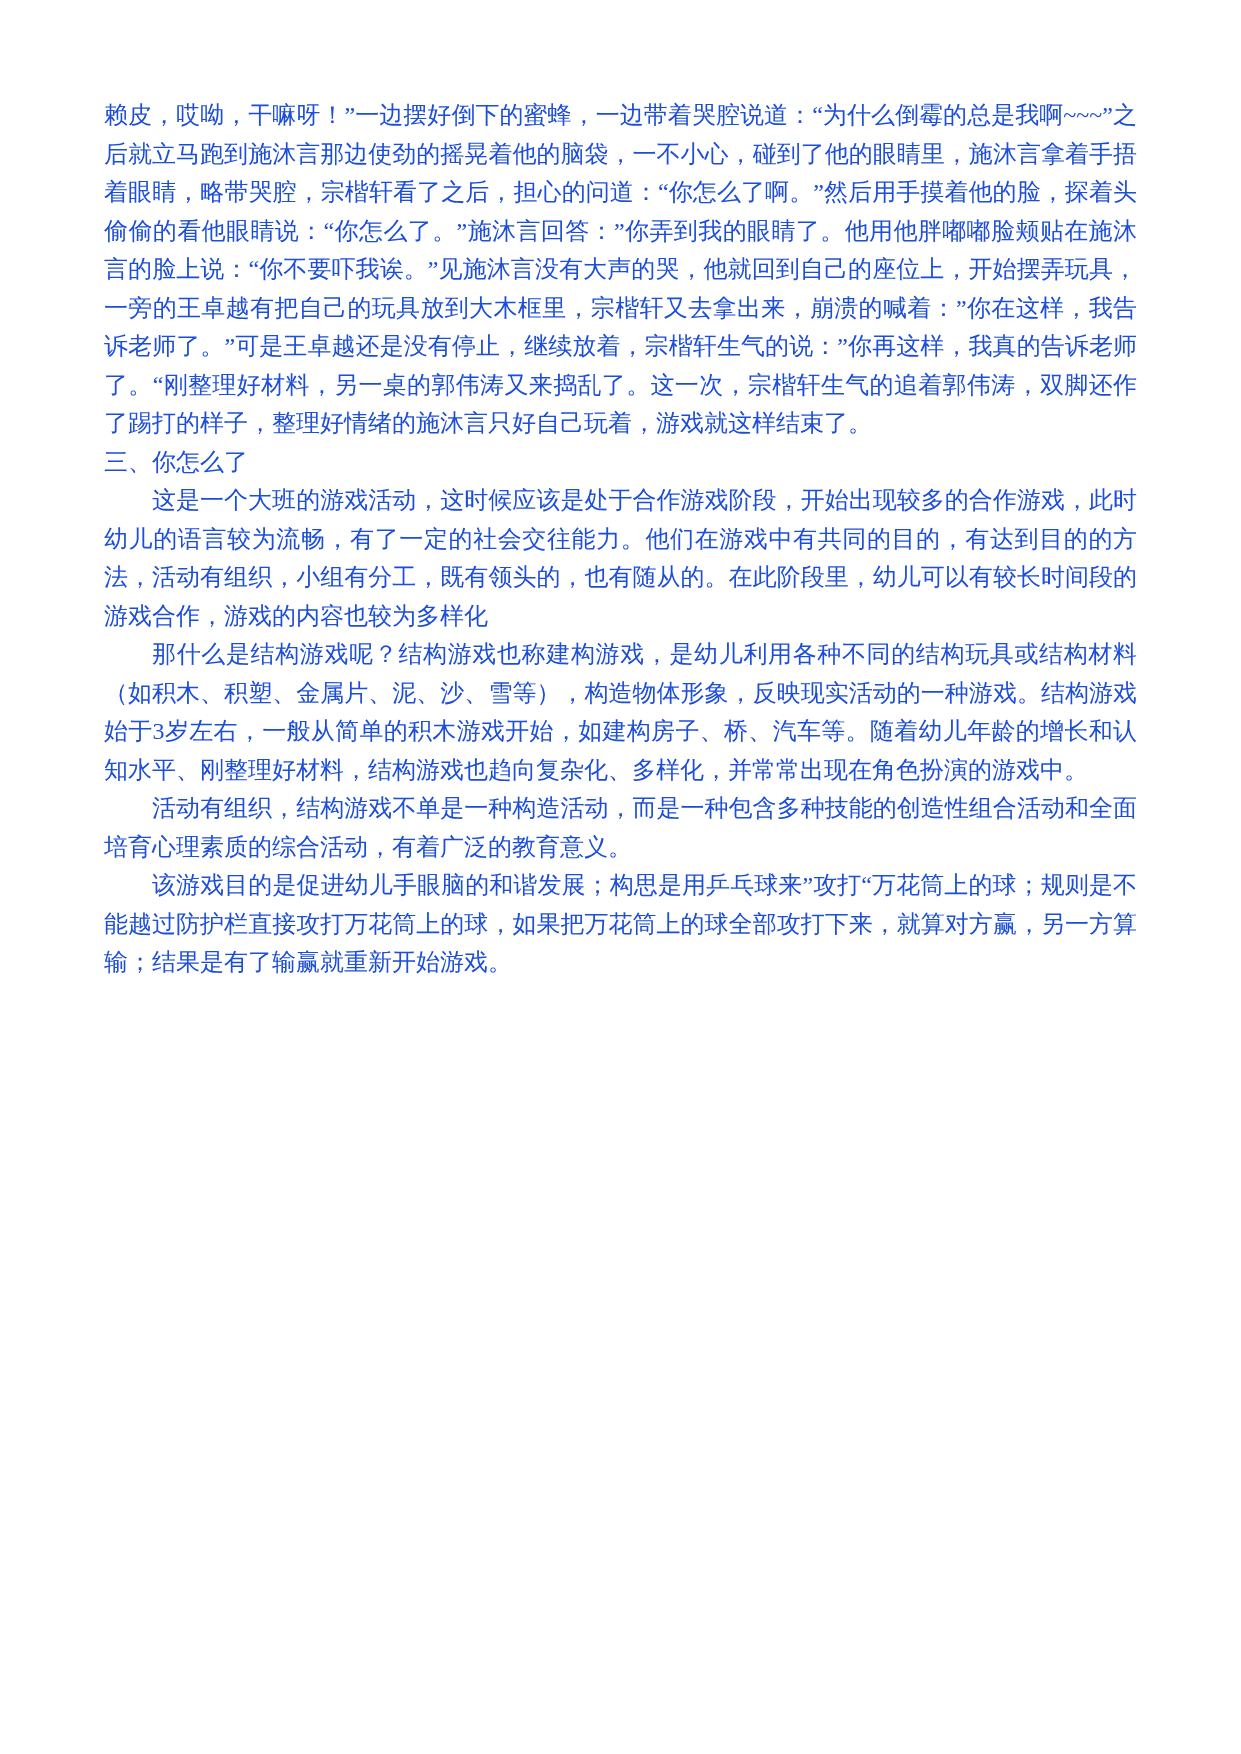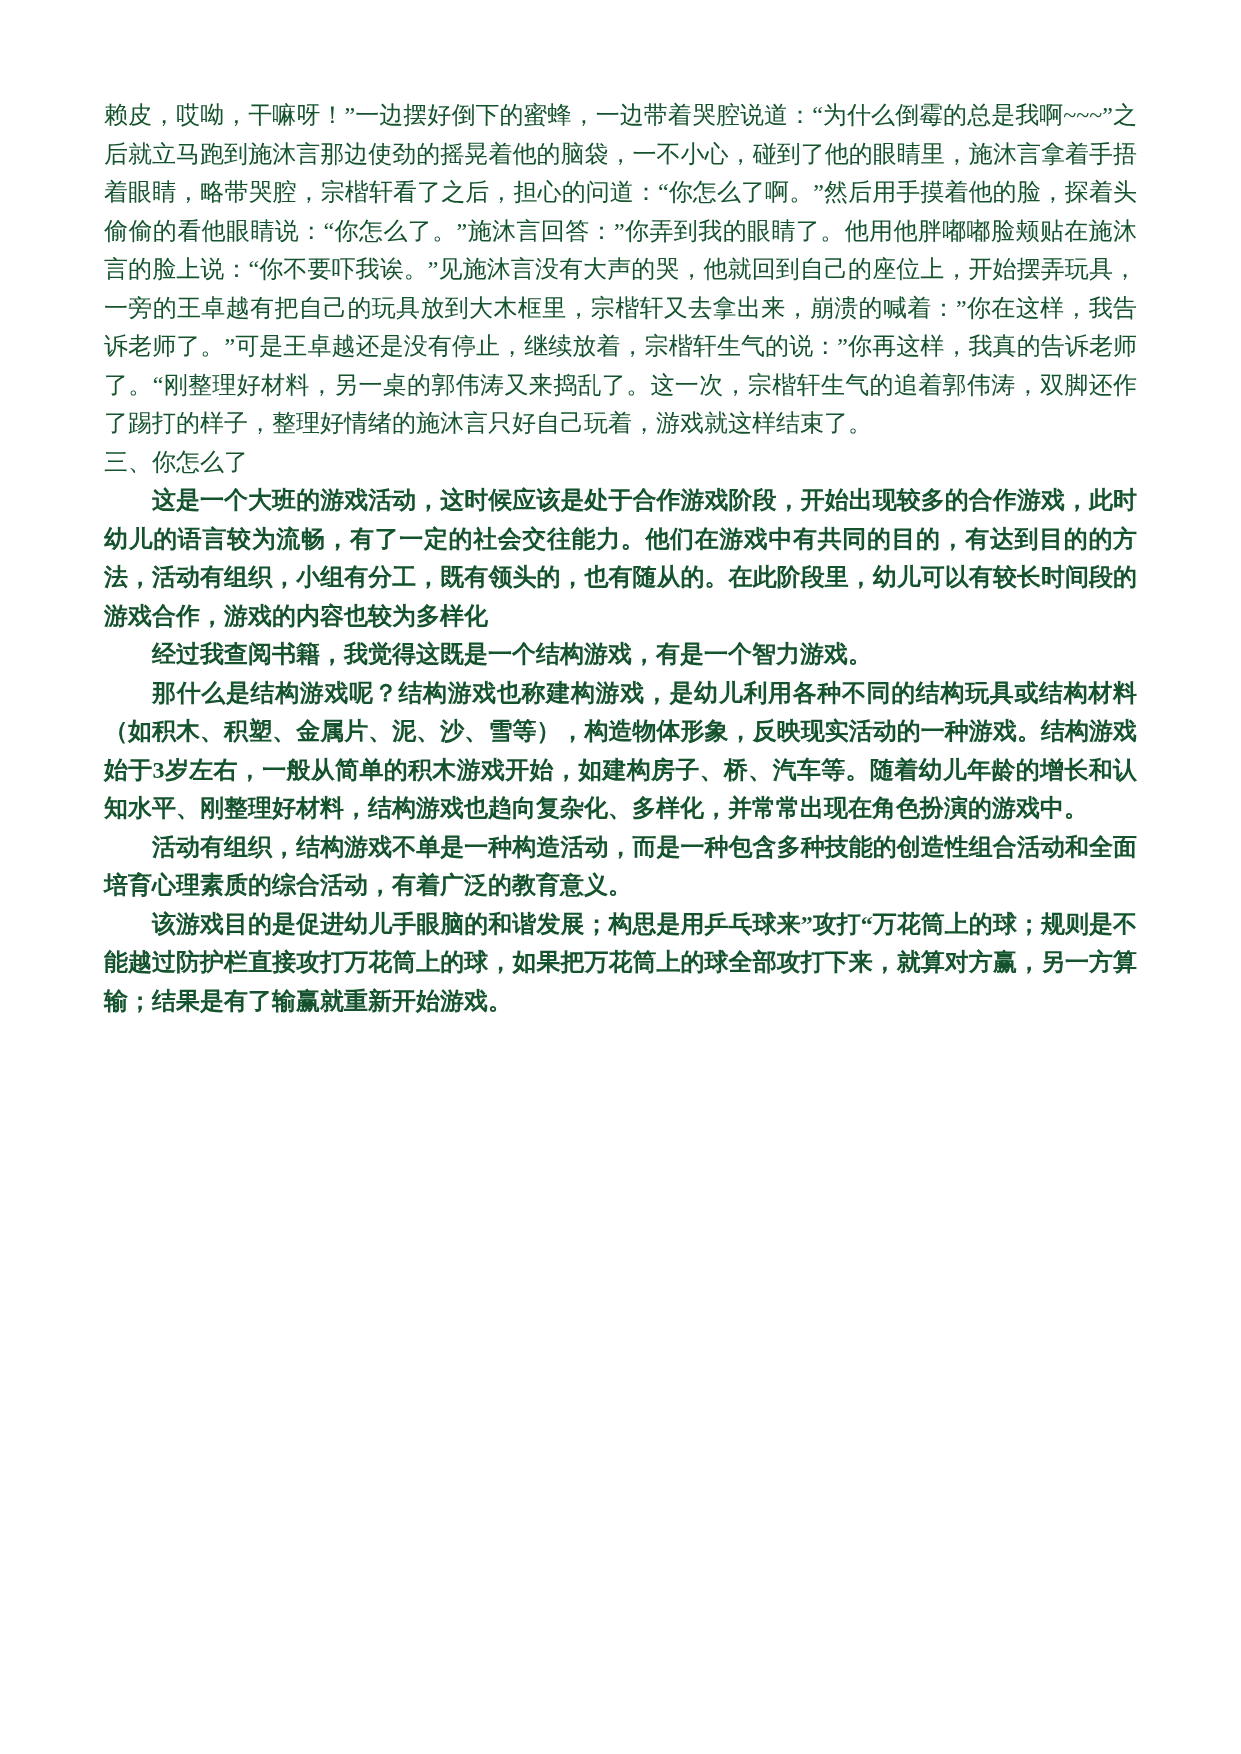--- a/index.html
+++ b/index.html
@@ -10,47 +10,45 @@
   .page {
     position: relative;
     width: 1241px;
     min-height: 1754px;
     box-sizing: border-box;
     background: #ffffff;
     padding: 96px 104px 103px 104px;
     font-family: "Liberation Serif", "DejaVu Serif", serif;
     font-size: 24px;
     line-height: 38.5px;
-    color: #14532d;
+    color: #1d4ed8;
     text-align: justify;
   }
   .page p {
     margin: 0;
     padding: 0;
     word-break: break-all;
   }
   .page p.indent {
     text-indent: 2em;
-    font-weight: bold;
   }
   .page p.heading {
     text-indent: 0;
   }
 </style>
 </head>
 <body>
 
 <div class="page">
   <p>赖皮，哎呦，干嘛呀！”一边摆好倒下的蜜蜂，一边带着哭腔说道：“为什么倒霉的总是我啊~~~”之后就立马跑到施沐言那边使劲的摇晃着他的脑袋，一不小心，碰到了他的眼睛里，施沐言拿着手捂着眼睛，略带哭腔，宗楷轩看了之后，担心的问道：“你怎么了啊。”然后用手摸着他的脸，探着头偷偷的看他眼睛说：“你怎么了。”施沐言回答：”你弄到我的眼睛了。他用他胖嘟嘟脸颊贴在施沐言的脸上说：“你不要吓我诶。”见施沐言没有大声的哭，他就回到自己的座位上，开始摆弄玩具，一旁的王卓越有把自己的玩具放到大木框里，宗楷轩又去拿出来，崩溃的喊着：”你在这样，我告诉老师了。”可是王卓越还是没有停止，继续放着，宗楷轩生气的说：”你再这样，我真的告诉老师了。“刚整理好材料，另一桌的郭伟涛又来捣乱了。这一次，宗楷轩生气的追着郭伟涛，双脚还作了踢打的样子，整理好情绪的施沐言只好自己玩着，游戏就这样结束了。</p>
 
   <p class="heading">三、你怎么了</p>
 
   <p class="indent">这是一个大班的游戏活动，这时候应该是处于合作游戏阶段，开始出现较多的合作游戏，此时幼儿的语言较为流畅，有了一定的社会交往能力。他们在游戏中有共同的目的，有达到目的的方法，活动有组织，小组有分工，既有领头的，也有随从的。在此阶段里，幼儿可以有较长时间段的游戏合作，游戏的内容也较为多样化</p>
 
-  <p class="indent">经过我查阅书籍，我觉得这既是一个结构游戏，有是一个智力游戏。</p>
 
   <p class="indent">那什么是结构游戏呢？结构游戏也称建构游戏，是幼儿利用各种不同的结构玩具或结构材料（如积木、积塑、金属片、泥、沙、雪等），构造物体形象，反映现实活动的一种游戏。结构游戏始于3岁左右，一般从简单的积木游戏开始，如建构房子、桥、汽车等。随着幼儿年龄的增长和认知水平、刚整理好材料，结构游戏也趋向复杂化、多样化，并常常出现在角色扮演的游戏中。</p>
 
   <p class="indent">活动有组织，结构游戏不单是一种构造活动，而是一种包含多种技能的创造性组合活动和全面培育心理素质的综合活动，有着广泛的教育意义。</p>
 
 
 
   <p class="indent">该游戏目的是促进幼儿手眼脑的和谐发展；构思是用乒乓球来”攻打“万花筒上的球；规则是不能越过防护栏直接攻打万花筒上的球，如果把万花筒上的球全部攻打下来，就算对方赢，另一方算输；结果是有了输赢就重新开始游戏。</p>
 </div>
 

